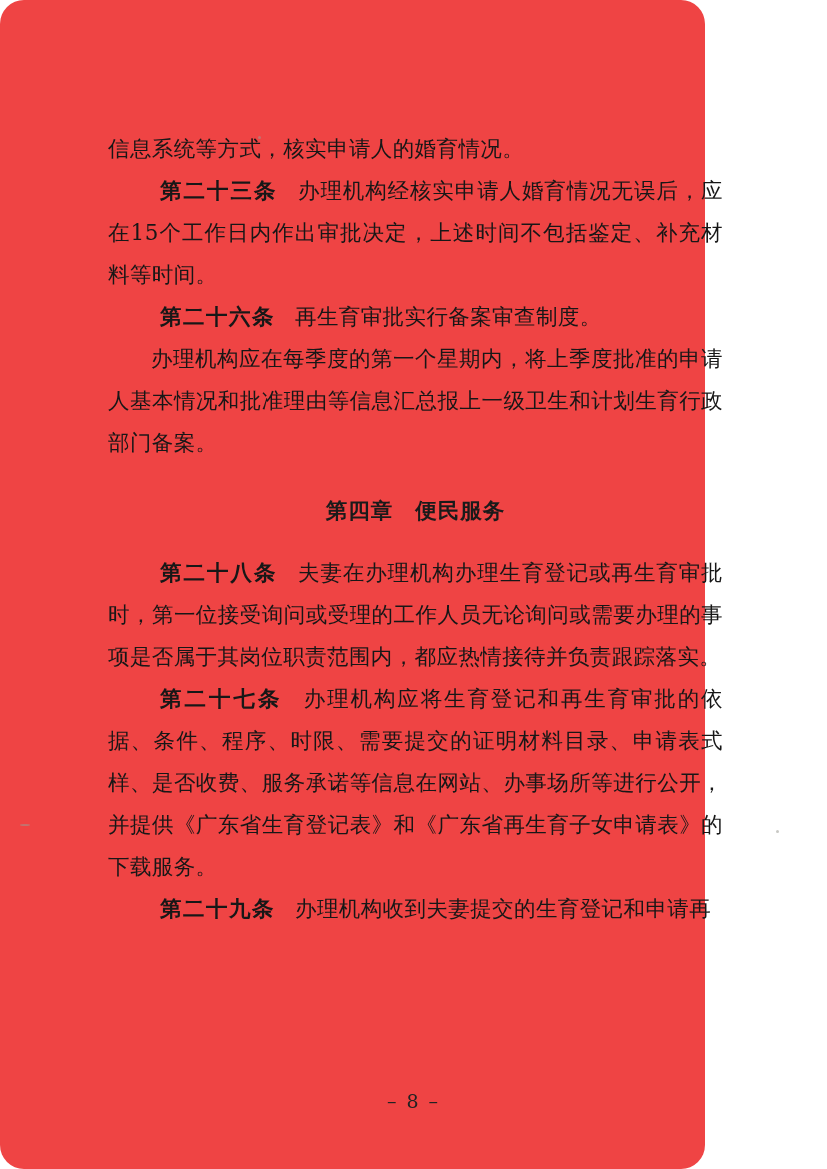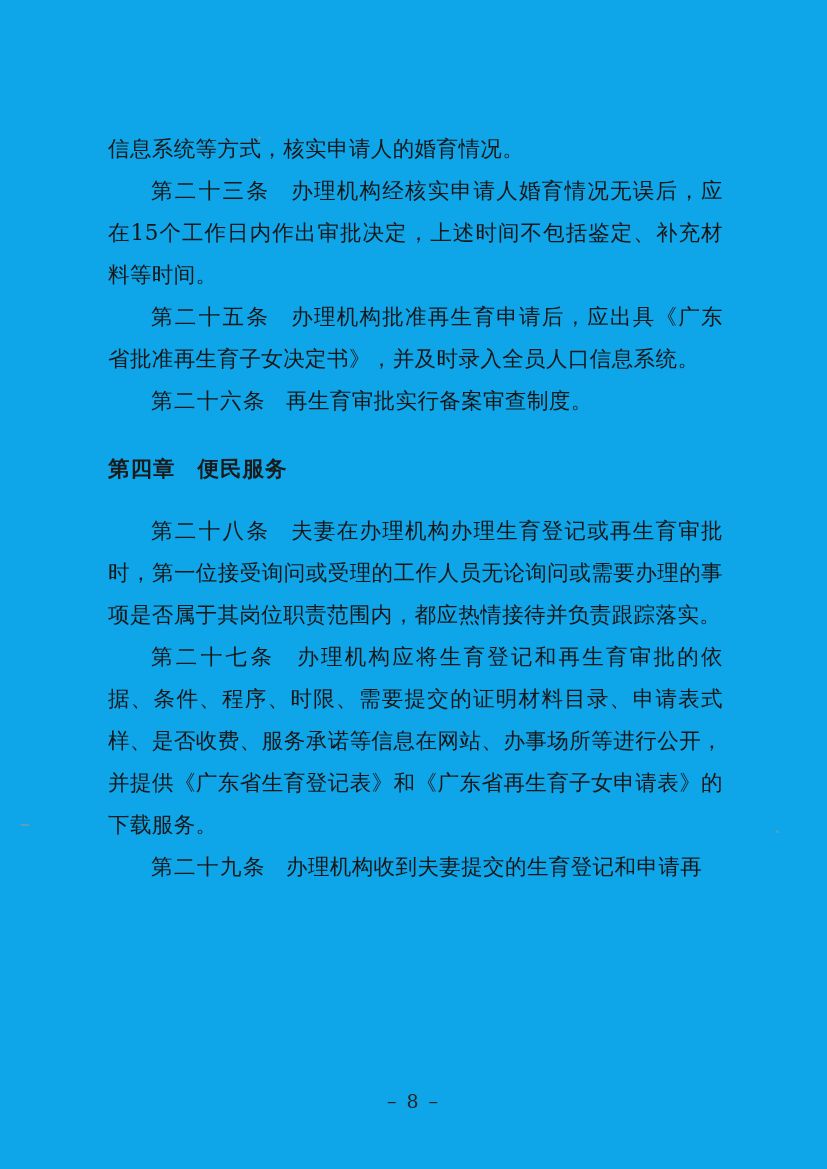--- a/index.html
+++ b/index.html
@@ -11,23 +11,24 @@
     width: 827px;
     height: 1169px;
     font-family: "DejaVu Serif", "Liberation Serif", serif;
     color: #1a1a1a;
     position: relative;
     overflow: hidden;
   }
   .page {
     position: absolute;
     left: 0; top: 0;
-    width: 827px;
+    width: 705px;
     height: 1169px;
-    background: #0ea5e9;
+    background: #ef4444;
+    border-radius: 24px;
   }
   .content {
     position: absolute;
     left: 108px;
     top: 128px;
     width: 615px;
   }
   .para {
     font-size: 21.5px;
     line-height: 42px;
@@ -43,31 +44,32 @@
   .indent2 {
     text-indent: 64px;
   }
   .noindent {
     text-indent: 0;
   }
   .chapter {
     font-size: 21.5px;
     line-height: 42px;
     font-weight: bold;
-    text-align: left;
+    text-align: center;
     margin: 26px 0 20px 0;
     letter-spacing: 1px;
   }
   .chapter .gap {
     display: inline-block;
     width: 22px;
   }
   .art-label {
-    font-weight: normal;
+    font-weight: bold;
     letter-spacing: 1.5px;
+    margin-left: 9px;
   }
   .art-gap {
     display: inline-block;
     width: 20px;
   }
   .footer {
     position: absolute;
     left: 0;
     top: 1090px;
     width: 827px;
@@ -94,24 +96,24 @@
   <div class="speck" style="left:776px; top:830px; width:3px; height:3px;"></div>
 
   <div class="content">
 
     <p class="para noindent">信息系统等方式，核实申请人的婚育情况。</p>
 
 
     <p class="para indent1"><span class="art-label">第二十三条</span><span class="art-gap"></span><span>办理机构经核实申请人婚育情况无误后，应在15个工作日内作出审批决定，上述时间不包括鉴定、补充材料等时间。</span></p>
 
 
-    <p class="para indent1"><span class="art-label">第二十五条</span><span class="art-gap"></span><span>办理机构批准再生育申请后，应出具《广东省批准再生育子女决定书》，并及时录入全员人口信息系统。</span></p>
 
     <p class="para indent1"><span class="art-label">第二十六条</span><span class="art-gap"></span><span>再生育审批实行备案审查制度。</span></p>
 
+    <p class="para indent1">办理机构应在每季度的第一个星期内，将上季度批准的申请人基本情况和批准理由等信息汇总报上一级卫生和计划生育行政部门备案。</p>
 
     <div class="chapter"><span>第四章</span><span class="gap"></span><span>便民服务</span></div>
 
     <p class="para indent1"><span class="art-label">第二十八条</span><span class="art-gap"></span><span>夫妻在办理机构办理生育登记或再生育审批时，第一位接受询问或受理的工作人员无论询问或需要办理的事项是否属于其岗位职责范围内，都应热情接待并负责跟踪落实。</span></p>
 
     <p class="para indent1"><span class="art-label">第二十七条</span><span class="art-gap"></span><span>办理机构应将生育登记和再生育审批的依据、条件、程序、时限、需要提交的证明材料目录、申请表式样、是否收费、服务承诺等信息在网站、办事场所等进行公开，并提供《广东省生育登记表》和《广东省再生育子女申请表》的下载服务。</span></p>
 
     <p class="para indent1"><span class="art-label">第二十九条</span><span class="art-gap"></span><span>办理机构收到夫妻提交的生育登记和申请再</span></p>
 
   </div>

